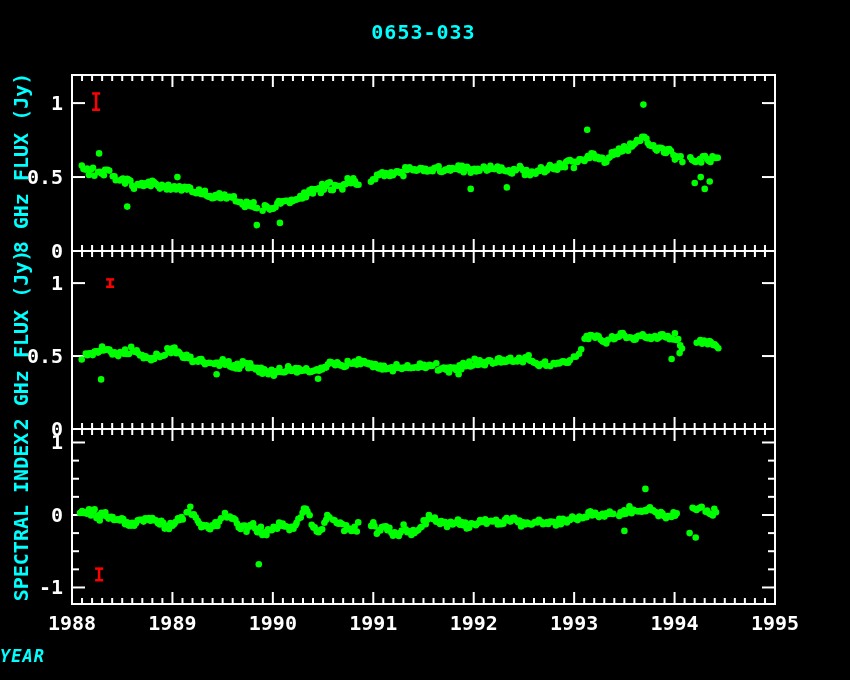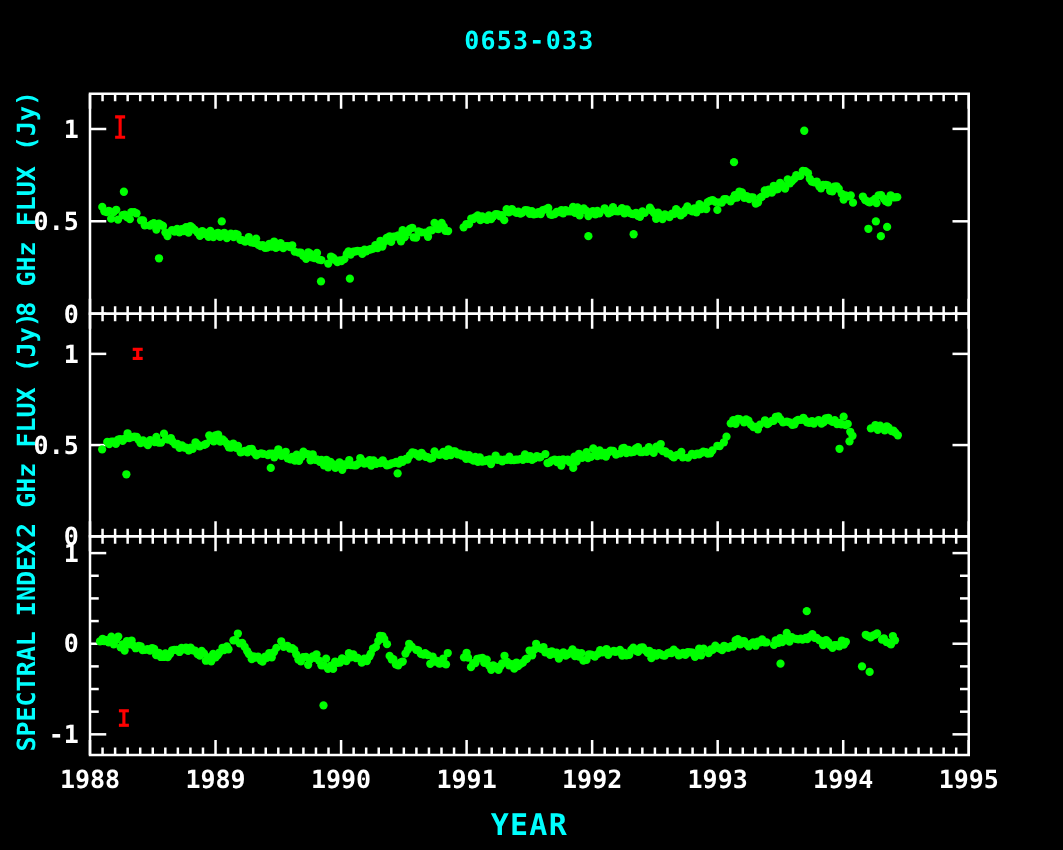--- a/index.html
+++ b/index.html
@@ -1,23 +1,23 @@
 <!DOCTYPE html>
 <html><head>
 <meta charset="utf-8">
 <style>
   html,body{margin:0;padding:0;background:#000;}
   .figure{position:relative;width:850px;height:680px;background:#000;overflow:hidden;
-          font-family:"DejaVu Sans Mono",monospace;border-radius:15px;}
+          font-family:"DejaVu Sans Mono",monospace;}
   .title{position:absolute;top:20px;left:0;width:847px;text-align:center;
          color:#00ffff;font-size:20px;font-weight:bold;letter-spacing:1px;}
   .ylab{position:absolute;left:21px;color:#00ffff;font-size:20px;font-weight:bold;
         white-space:nowrap;transform:translate(-50%,-50%) rotate(-90deg);}
-  .xlab{position:absolute;top:646px;left:0;width:847px;text-align:center;
-        color:#00ffff;font-size:24px;font-weight:bold;letter-spacing:1px;}
+  .xlab{position:absolute;top:646px;left:0;width:847px;text-align:left;
+        color:#00ffff;font-size:17px;font-weight:bold;letter-spacing:1px;font-style:italic;}
   svg{position:absolute;top:0;left:0;}
 </style>
 </head>
 <body>
 
 <div class="figure">
   <div class="title" style="color: rgb(0, 255, 255);">0653-033</div>
   <div class="ylab" style="top: 163px; color: rgb(0, 255, 255);">8 GHz FLUX (Jy)</div>
   <div class="ylab" style="top: 340px; color: rgb(0, 255, 255);">2 GHz FLUX (Jy)</div>
   <div class="ylab" style="top: 517px; color: rgb(0, 255, 255);">SPECTRAL INDEX</div>

